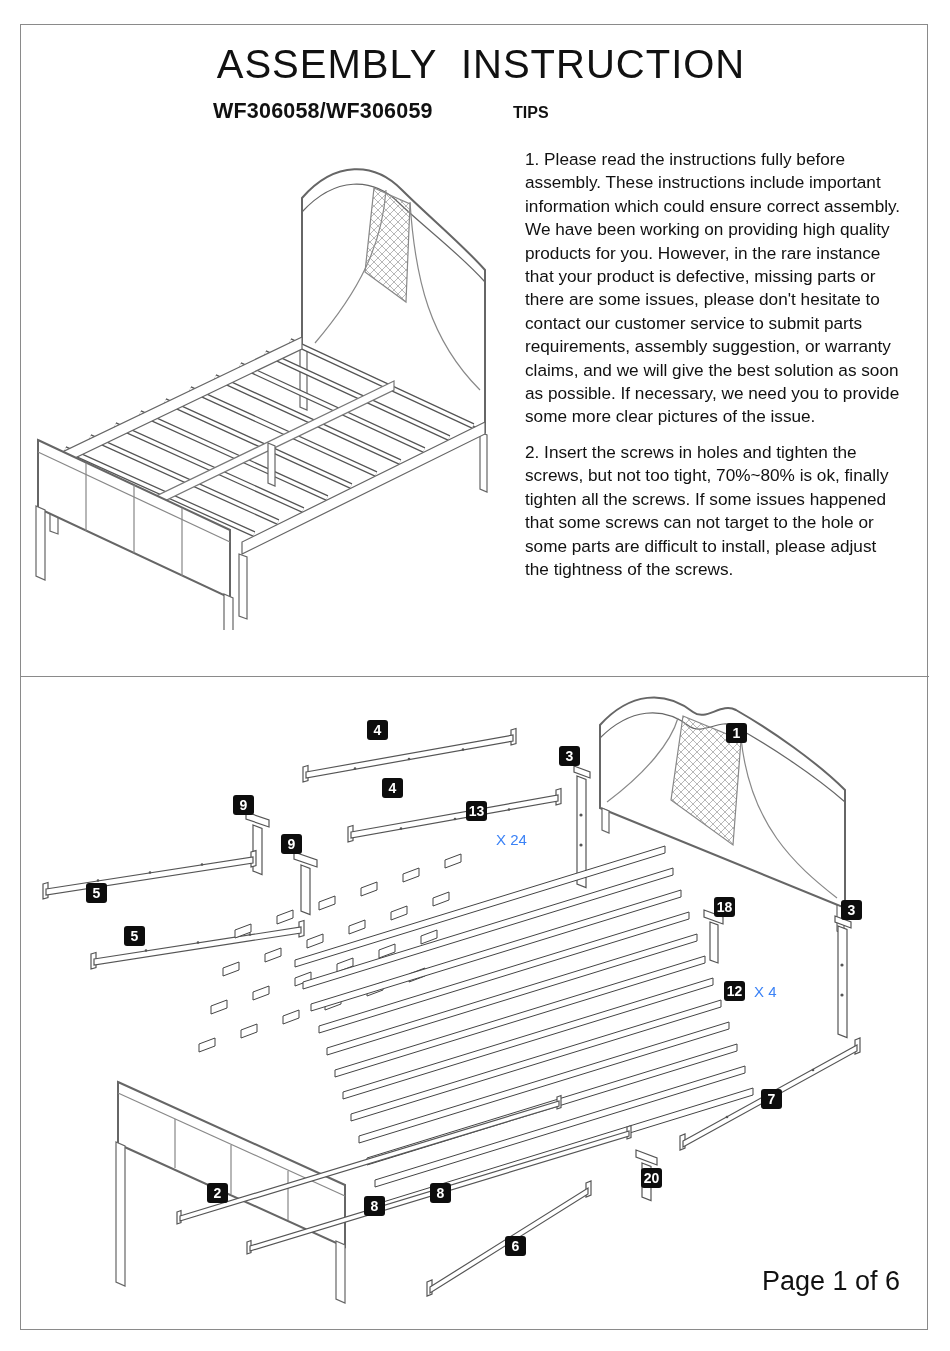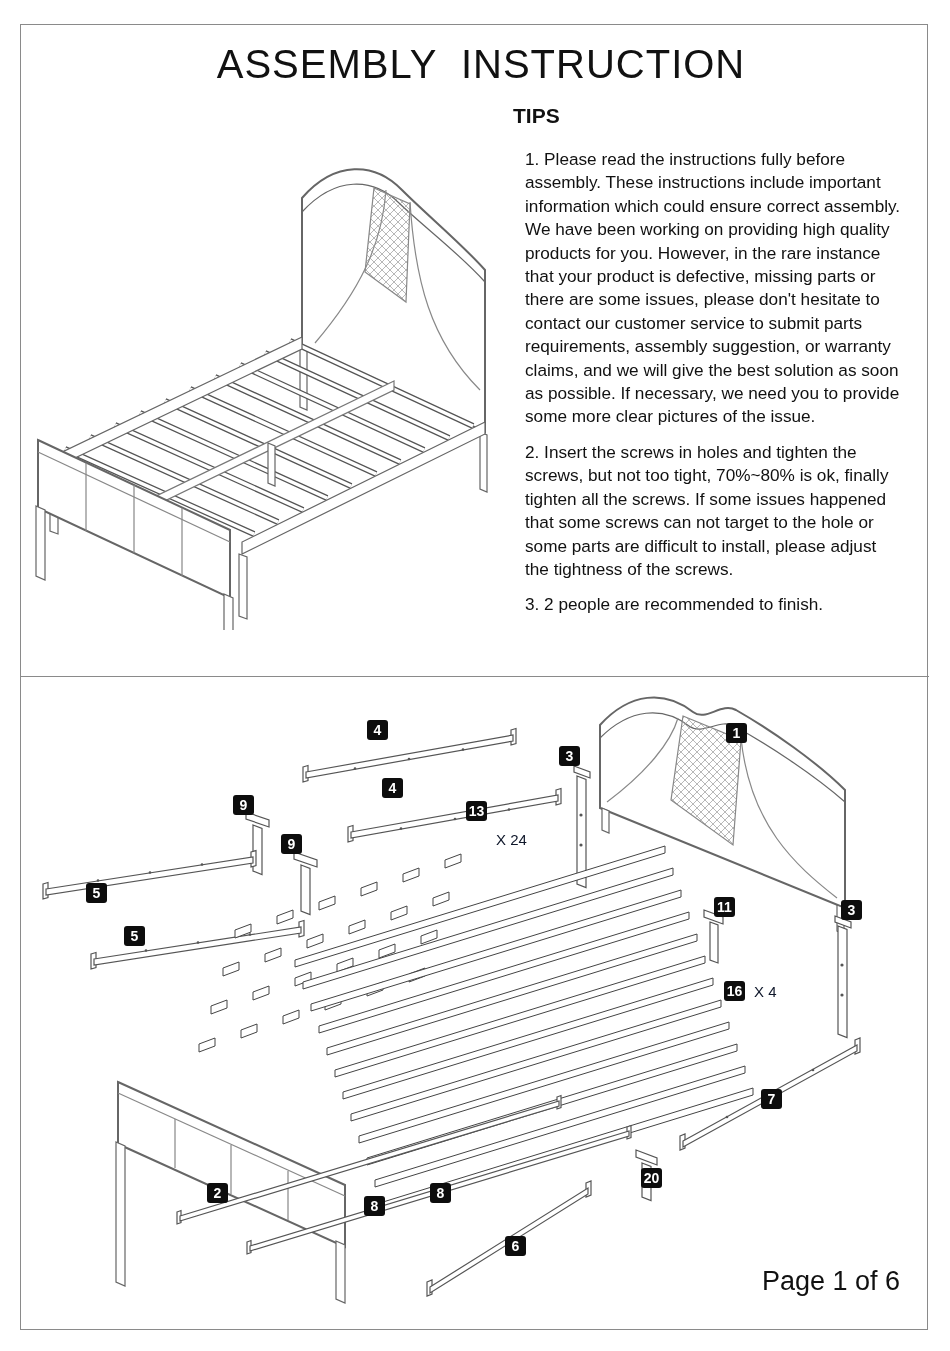--- a/index.html
+++ b/index.html
@@ -4,45 +4,45 @@
 <style>
   html,body{margin:0;padding:0;background:#fff;}
   .page{position:relative;width:950px;height:1351px;background:#fff;
         font-family:"Liberation Sans",sans-serif;color:#111;overflow:hidden;}
   .frame{position:absolute;left:20px;top:24px;width:908px;height:1306px;
          border:1px solid #8a8a8a;box-sizing:border-box;}
   .divider{position:absolute;left:20px;top:676px;width:909px;border-top:1px solid #8a8a8a;}
   .doc-title{position:absolute;left:0;right:0;top:42px;text-align:center;
              font-size:40px;font-weight:400;letter-spacing:1px;white-space:pre;margin-left:12px;}
   .model{position:absolute;left:213px;top:99px;font-size:21.5px;font-weight:bold;letter-spacing:.2px;}
-  .tips-head{position:absolute;left:513px;top:104px;font-size:21px;font-weight:bold;}
+  .tips-head{position:absolute;left:513px;top:104px;font-size:16px;font-weight:bold;}
   .tips-body{position:absolute;left:513px;top:136px;width:400px;font-size:17.2px;line-height:23.4px;}
   .tips-body p{margin:12px;}
   .plabel{position:absolute;min-width:21px;height:20px;background:#0d0d0d;color:#fff;
           font-size:14px;font-weight:bold;line-height:20px;text-align:center;
           border-radius:3px;padding:0 2px;box-sizing:border-box;}
-  .qty{position:absolute;font-size:15px;color:#0f172a;}
+  .qty{position:absolute;font-size:15px;color:#3b82f6;}
   .pagenum{position:absolute;left:762px;top:1266px;font-size:27px;}
   svg{position:absolute;}
 </style>
 </head>
 <body>
 
 <div class="page">
 
   <div class="frame"></div>
   <div class="divider"></div>
 
   <div class="doc-title">ASSEMBLY  INSTRUCTION</div>
+  <div class="model">WF306058/WF306059</div>
 
   <div class="tips-head">TIPS</div>
   <div class="tips-body">
     <p>1. Please read the instructions fully before assembly. These instructions include important information which could ensure correct assembly. We have been working on providing high quality products for you. However, in the rare instance that your product is defective, missing parts or there are some issues, please don't hesitate to contact our customer service to submit parts requirements, assembly suggestion, or warranty claims, and we will give the best solution as soon as possible. If necessary, we need you to provide some more clear pictures of the issue.</p>
     <p>2. Insert the screws in holes and tighten the screws, but not too tight, 70%~80% is ok, finally tighten all the screws. If some issues happened that some screws can not target to the hole or some parts are difficult to install, please adjust the tightness of the screws.</p>
-    <p>3. 2 people are recommended to finish.</p>
   </div>
 
   <svg style="left:30px;top:150px" width="480" height="480" viewBox="0 0 480 480">
     <defs>
       <pattern id="xh" width="8" height="8" patternUnits="userSpaceOnUse">
         <path d="M0,8 L8,0 M0,0 L8,8" stroke="#999" stroke-width="0.7" fill="none"></path>
       </pattern>
     </defs>
     <g fill="#fff" stroke="#666" stroke-width="1.2">
       <path d="M272,48 C305,10 345,12 372,40 C398,66 432,94 455,120 L455,282 L272,197 Z" stroke-width="2"></path>
@@ -197,23 +197,23 @@
   <span class="plabel" style="left:726px;top:723px">1</span>
   <span class="plabel" style="left:559px;top:746px">3</span>
   <span class="plabel" style="left:367px;top:720px">4</span>
   <span class="plabel" style="left:382px;top:778px">4</span>
   <span class="plabel" style="left:233px;top:795px">9</span>
   <span class="plabel" style="left:281px;top:834px">9</span>
   <span class="plabel" style="left:466px;top:801px">13</span>
   <span class="qty" style="left:496px;top:831px">X 24</span>
   <span class="plabel" style="left:86px;top:883px">5</span>
   <span class="plabel" style="left:124px;top:926px">5</span>
-  <span class="plabel" style="left:714px;top:897px">11</span>
+  <span class="plabel" style="left:714px;top:897px">18</span>
   <span class="plabel" style="left:841px;top:900px">3</span>
-  <span class="plabel" style="left:724px;top:981px">16</span>
+  <span class="plabel" style="left:724px;top:981px">12</span>
   <span class="qty" style="left:754px;top:983px">X 4</span>
   <span class="plabel" style="left:761px;top:1089px">7</span>
   <span class="plabel" style="left:207px;top:1183px">2</span>
   <span class="plabel" style="left:364px;top:1196px">8</span>
   <span class="plabel" style="left:430px;top:1183px">8</span>
   <span class="plabel" style="left:641px;top:1168px">20</span>
   <span class="plabel" style="left:505px;top:1236px">6</span>
 
   <div class="pagenum">Page 1 of 6</div>
 

